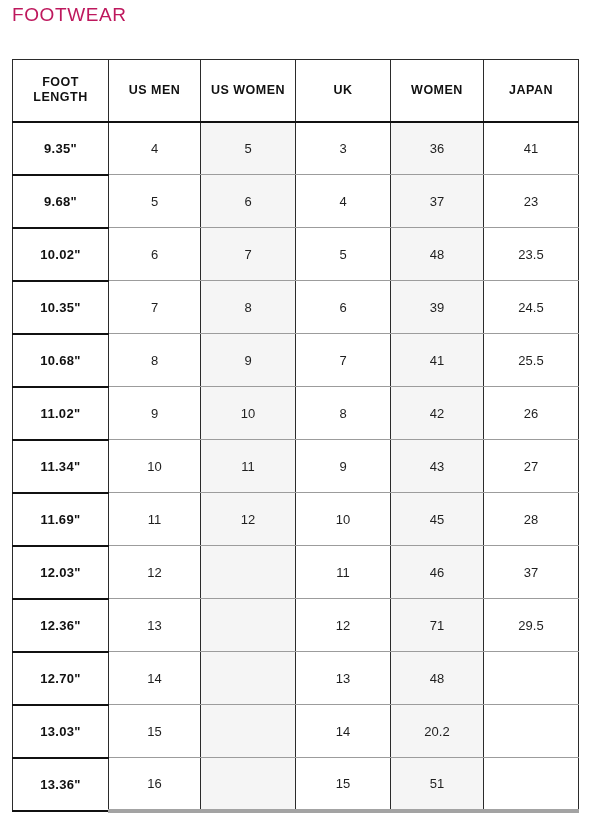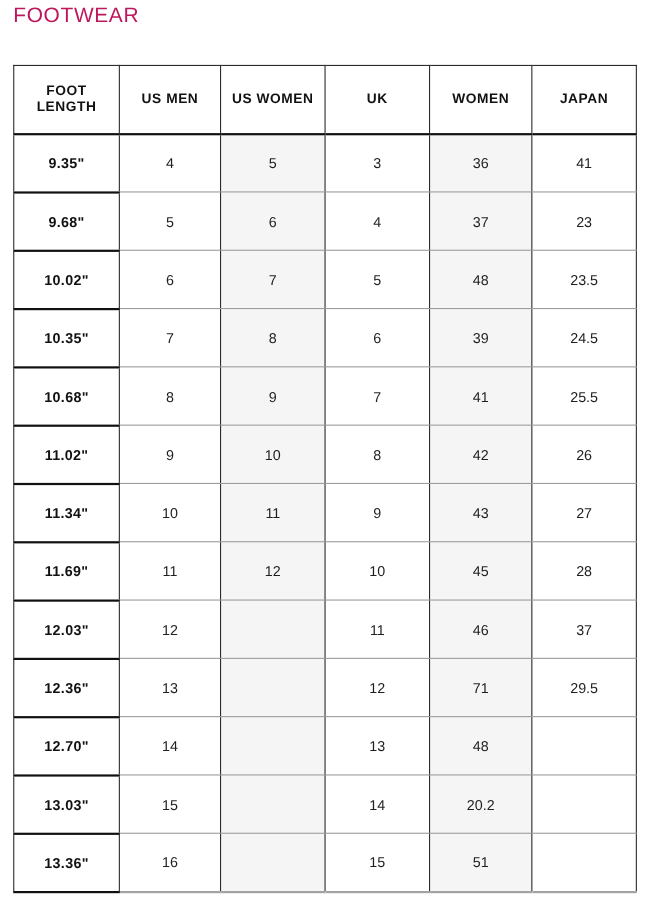--- a/index.html
+++ b/index.html
@@ -100,21 +100,21 @@
   table.size-table tbody tr:first-child td.col-foot {
     border-top: none;
   }
 
   
   table.size-table tbody td.shaded {
     background: #f5f5f5;
   }
 
   table.size-table tbody tr:last-child td {
-    border-bottom: 2px solid #a3a3a3;
+    border-bottom: 4px solid #a3a3a3;
   }
   table.size-table tbody tr:last-child td.col-foot {
     border-bottom: 2px solid #111111;
   }
 </style>
 </head>
 <body>
 
 <div class="page">
 

